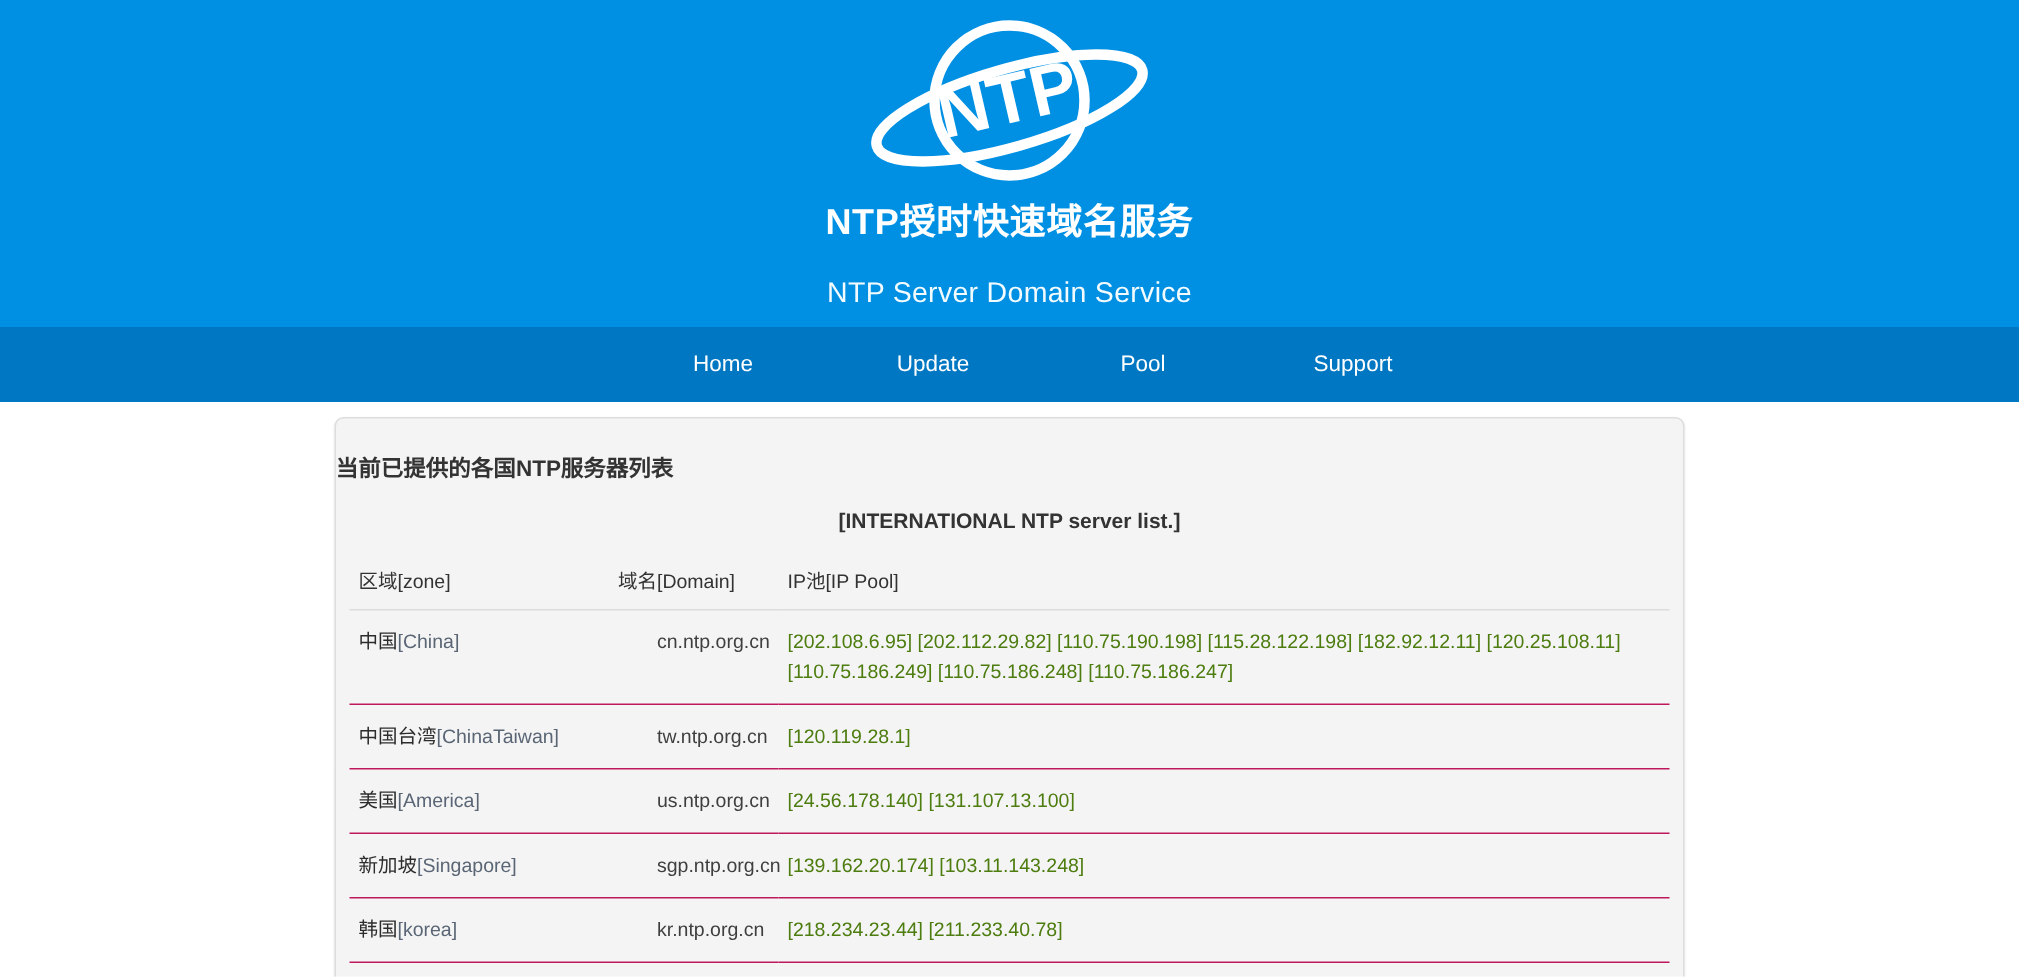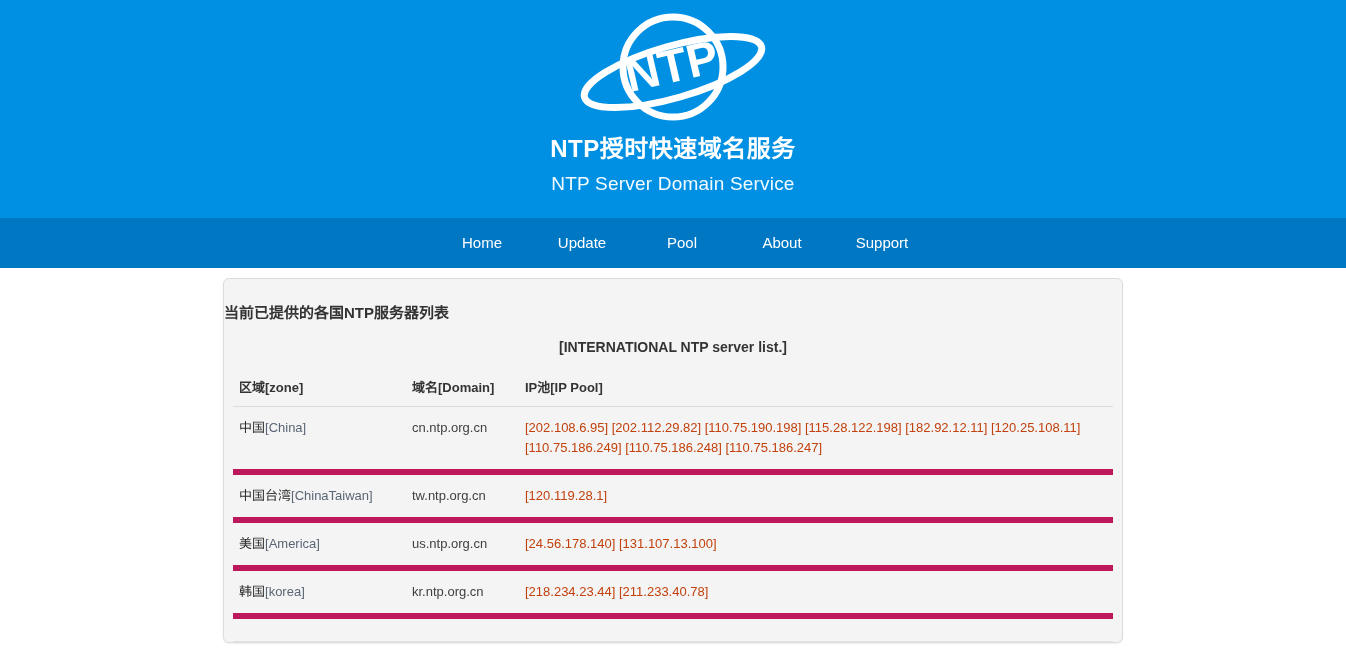--- a/index.html
+++ b/index.html
@@ -43,38 +43,39 @@
   .brand-cn {
     margin-top: 6px;
     color: #ffffff;
     font-size: 24px;
     font-weight: bold;
     letter-spacing: 0.5px;
     line-height: 1.1;
     text-align: left;
   }
   .brand-en {
-    margin-top: 12px;
+    margin-top: 24px;
     color: #f2fbff;
     font-size: 19px;
     font-weight: normal;
     letter-spacing: 0.2px;
     line-height: 1.1;
     text-align: left;
   }
 
   
   .site-nav {
     width: 100%;
     height: 50px;
     background: #0077c2;
     display: flex;
     align-items: flex-start;
     box-sizing: border-box;
     padding-left: 432px;
+    gap: 40px;
   }
   .nav-item {
     color: #ffffff;
     font-size: 15px;
     text-decoration: none;
     display: inline-block;
     width: 100px;
     text-align: center;
     line-height: 50px;
     cursor: pointer;
@@ -117,45 +118,45 @@
   
   .server-table {
     width: 880px;
     margin: 16px auto 0 auto;
     border-collapse: collapse;
     table-layout: fixed;
     font-size: 13px;
   }
   .server-table th {
     text-align: left;
-    font-weight: bold;
+    font-weight: normal;
     color: #333333;
     font-size: 13px;
     padding: 4px 6px 10px 6px;
     border-bottom: 1px solid #dcdcdc;
     vertical-align: bottom;
   }
   .server-table td {
     text-align: left;
     color: #3f3f3f;
     font-size: 13px;
     padding: 11px 6px 11px 6px;
-    border-bottom: 6px solid #be185d;
+    border-bottom: 1px solid #be185d;
     vertical-align: top;
     line-height: 20px;
     word-break: break-word;
   }
   .col-zone    { width: 173px; }
   .col-domain  { width: 113px; }
   .col-ippool  { width: 594px; }
 
   .zone-name { color: #2c2c2c; }
   .zone-alias { color: #5a6675; }
-  .domain-text { color: #3f3f3f; white-space: nowrap; }
-  .ip-text { color: #c2410c; }
+  .domain-text { color: #3f3f3f; white-space: nowrap; margin-left: 26px; }
+  .ip-text { color: #4d7c0f; }
 
   tr[data-name="table-row"]:last-child td { border-bottom: 1px solid #e2e2e2; }
 </style>
 </head>
 <body>
 
 <div class="site-header" data-name="site-header">
 
   <div class="logo-wrap" data-name="ntp-planet-logo-icon">
     <svg width="190" height="118" viewBox="0 0 190 118" aria-hidden="true">
@@ -171,21 +172,20 @@
   </div>
 
   <div class="brand-cn" data-name="brand-title-cn">NTP授时快速域名服务</div>
   <div class="brand-en" data-name="brand-title-en">NTP Server Domain Service</div>
 </div>
 
 <div class="site-nav" data-name="main-navigation">
   <a class="nav-item" href="#" data-name="nav-item-home">Home</a>
   <a class="nav-item" href="#" data-name="nav-item-update">Update</a>
   <a class="nav-item" href="#" data-name="nav-item-pool">Pool</a>
-  <a class="nav-item" href="#" data-name="nav-item-about">About</a>
   <a class="nav-item" href="#" data-name="nav-item-support">Support</a>
 </div>
 
 <div class="content-area" data-name="content-area">
   <div class="panel" data-name="server-list-panel">
 
     <div class="panel-title" data-name="panel-title">当前已提供的各国NTP服务器列表</div>
     <div class="panel-subtitle" data-name="panel-subtitle">[INTERNATIONAL NTP server list.]</div>
 
     <table class="server-table" data-name="ntp-server-table">
@@ -211,20 +211,25 @@
             <td data-name="cell-zone"><span class="zone-name" data-name="zone-name">中国台湾</span><span class="zone-alias" data-name="zone-alias">[ChinaTaiwan]</span></td>
             <td data-name="cell-domain"><span class="domain-text" data-name="domain-text">tw.ntp.org.cn</span></td>
             <td data-name="cell-ip-pool"><span class="ip-text" data-name="ip-pool-text">[120.119.28.1]</span></td>
           </tr>
           <tr data-name="table-row">
             <td data-name="cell-zone"><span class="zone-name" data-name="zone-name">美国</span><span class="zone-alias" data-name="zone-alias">[America]</span></td>
             <td data-name="cell-domain"><span class="domain-text" data-name="domain-text">us.ntp.org.cn</span></td>
             <td data-name="cell-ip-pool"><span class="ip-text" data-name="ip-pool-text">[24.56.178.140] [131.107.13.100]</span></td>
           </tr>
           <tr data-name="table-row">
+            <td data-name="cell-zone"><span class="zone-name" data-name="zone-name">新加坡</span><span class="zone-alias" data-name="zone-alias">[Singapore]</span></td>
+            <td data-name="cell-domain"><span class="domain-text" data-name="domain-text">sgp.ntp.org.cn</span></td>
+            <td data-name="cell-ip-pool"><span class="ip-text" data-name="ip-pool-text">[139.162.20.174] [103.11.143.248]</span></td>
+          </tr>
+          <tr data-name="table-row">
             <td data-name="cell-zone"><span class="zone-name" data-name="zone-name">韩国</span><span class="zone-alias" data-name="zone-alias">[korea]</span></td>
             <td data-name="cell-domain"><span class="domain-text" data-name="domain-text">kr.ntp.org.cn</span></td>
             <td data-name="cell-ip-pool"><span class="ip-text" data-name="ip-pool-text">[218.234.23.44] [211.233.40.78]</span></td>
           </tr>
           <tr data-name="table-row">
             <td data-name="cell-zone"></td>
             <td data-name="cell-domain"></td>
             <td data-name="cell-ip-pool"></td>
           </tr>
         </tbody>

